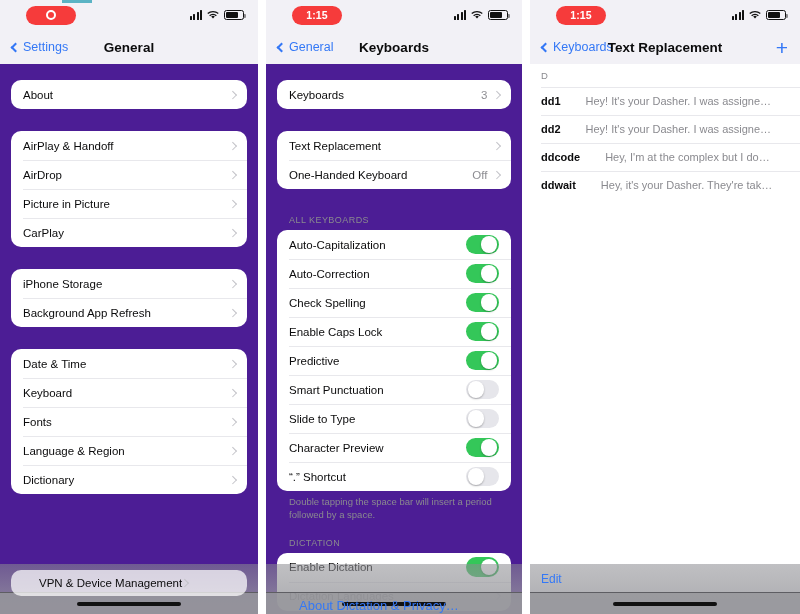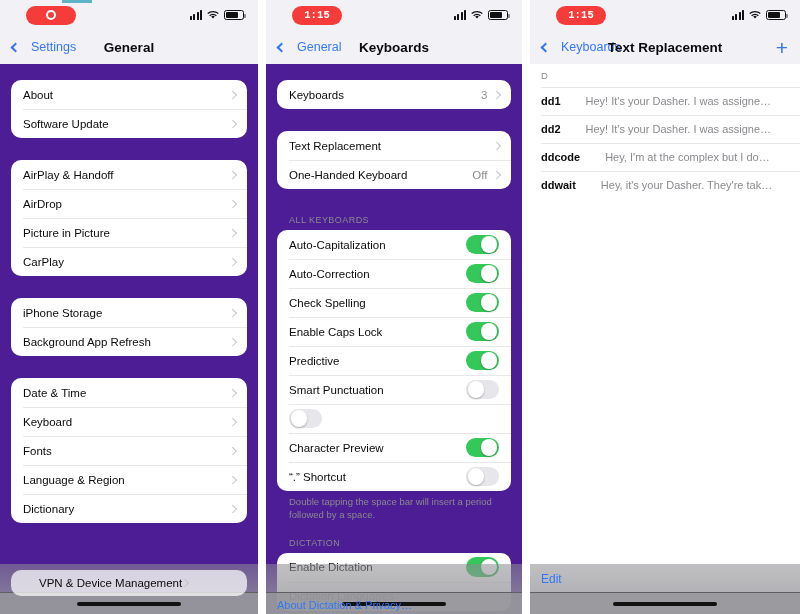--- a/index.html
+++ b/index.html
@@ -51,21 +51,20 @@
     border-radius: 11px;
     font-size: 10.5px;
     font-weight: 600;
     letter-spacing: .1px;
     min-width: 50px;
     height: 19px;
     display: flex;
     align-items: center;
     justify-content: center;
     padding: 0 10px;
-    font-family: Liberation Mono, monospace;
   }
   .rec-pill.dot-only { padding: 0; }
   .rec-dot {
     width: 10px; height: 10px;
     border-radius: 50%;
     border: 2px solid #ffffff;
     background: #f63b3b;
   }
   .status-icons {
     display: flex;
@@ -100,21 +99,21 @@
   .navbar {
     height: 34px;
     display: flex;
     align-items: center;
     position: relative;
     padding: 0 12px;
   }
   .nav-back {
     display: flex;
     align-items: center;
-    gap: 11px;
+    gap: 3px;
     color: #3478f6;
     font-size: 12.5px;
     white-space: nowrap;
   }
   .chev-left {
     display: inline-block;
     width: 7px; height: 7px;
     border-left: 2px solid #3478f6;
     border-bottom: 2px solid #3478f6;
     transform: rotate(45deg);
@@ -291,23 +290,24 @@
     padding-left: 11px;
   }
   .edit-link {
     color: #3478f6;
     font-size: 12px;
     position: relative;
     z-index: 3;
   }
   .about-link {
     color: #3478f6;
-    font-size: 11px;
+    font-size: 13px;
     position: relative;
     z-index: 3;
+    margin-left: 22px;
   }
   .vpn-row-floating {
     position: absolute;
     left: 11px; right: 11px; bottom: 18px;
     background: rgba(255,255,255,.72);
     border-radius: 10px;
     display: flex;
     align-items: center;
     min-height: 26px;
     padding: 0 28px;
@@ -357,24 +357,20 @@
     </div>
 
     <div class="content">
       <div class="spacer-16"></div>
 
       <div class="group">
         <div class="row">
           <span class="label">About</span>
           <span class="chev-right"></span>
         </div>
-        <div class="row">
-          <span class="label">Software Update</span>
-          <span class="chev-right"></span>
-        </div>
       </div>
 
       <div class="spacer-22"></div>
 
       <div class="group">
         <div class="row">
           <span class="label">AirPlay &amp; Handoff</span>
           <span class="chev-right"></span>
         </div>
         <div class="row">
@@ -538,20 +534,21 @@
               <span class="knob"></span>
             </span>
         </div>
         <div class="row">
           <span class="label">Smart Punctuation</span>
           <span class="toggle">
               <span class="knob"></span>
             </span>
         </div>
         <div class="row">
+          <span class="label">Slide to Type</span>
           <span class="toggle">
               <span class="knob"></span>
             </span>
         </div>
         <div class="row">
           <span class="label">Character Preview</span>
           <span class="toggle on">
               <span class="knob"></span>
             </span>
         </div>

